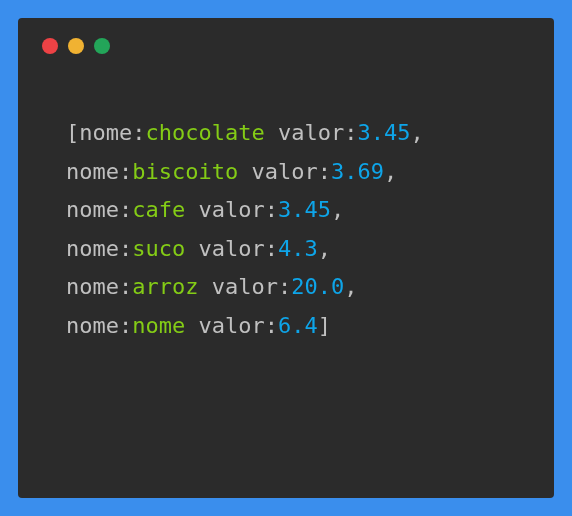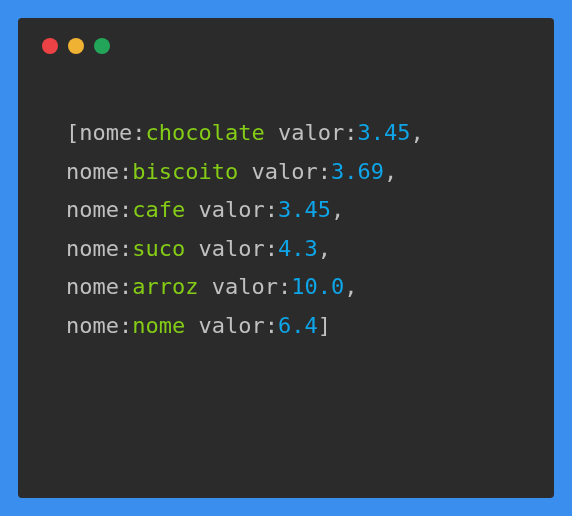--- a/index.html
+++ b/index.html
@@ -54,15 +54,15 @@
 <div class="terminal">
   <div class="window-controls">
     <div class="dot dot-red"></div>
     <div class="dot dot-yellow"></div>
     <div class="dot dot-green"></div>
   </div>
   <div class="code"><span class="bracket">[</span><span class="key">nome</span><span class="key">:</span><span class="word">chocolate</span><span> </span><span class="key">valor</span><span class="key">:</span><span class="num">3.45</span><span class="comma">,</span>
 <span class="key">nome</span><span class="key">:</span><span class="word">biscoito</span><span> </span><span class="key">valor</span><span class="key">:</span><span class="num">3.69</span><span class="comma">,</span>
 <span class="key">nome</span><span class="key">:</span><span class="word">cafe</span><span> </span><span class="key">valor</span><span class="key">:</span><span class="num">3.45</span><span class="comma">,</span>
 <span class="key">nome</span><span class="key">:</span><span class="word">suco</span><span> </span><span class="key">valor</span><span class="key">:</span><span class="num">4.3</span><span class="comma">,</span>
-<span class="key">nome</span><span class="key">:</span><span class="word">arroz</span><span> </span><span class="key">valor</span><span class="key">:</span><span class="num">10.0</span><span class="comma">,</span>
+<span class="key">nome</span><span class="key">:</span><span class="word">arroz</span><span> </span><span class="key">valor</span><span class="key">:</span><span class="num">20.0</span><span class="comma">,</span>
 <span class="key">nome</span><span class="key">:</span><span class="word">nome</span><span> </span><span class="key">valor</span><span class="key">:</span><span class="num">6.4</span><span class="bracket">]</span></div>
 </div>
 
 </body></html>

